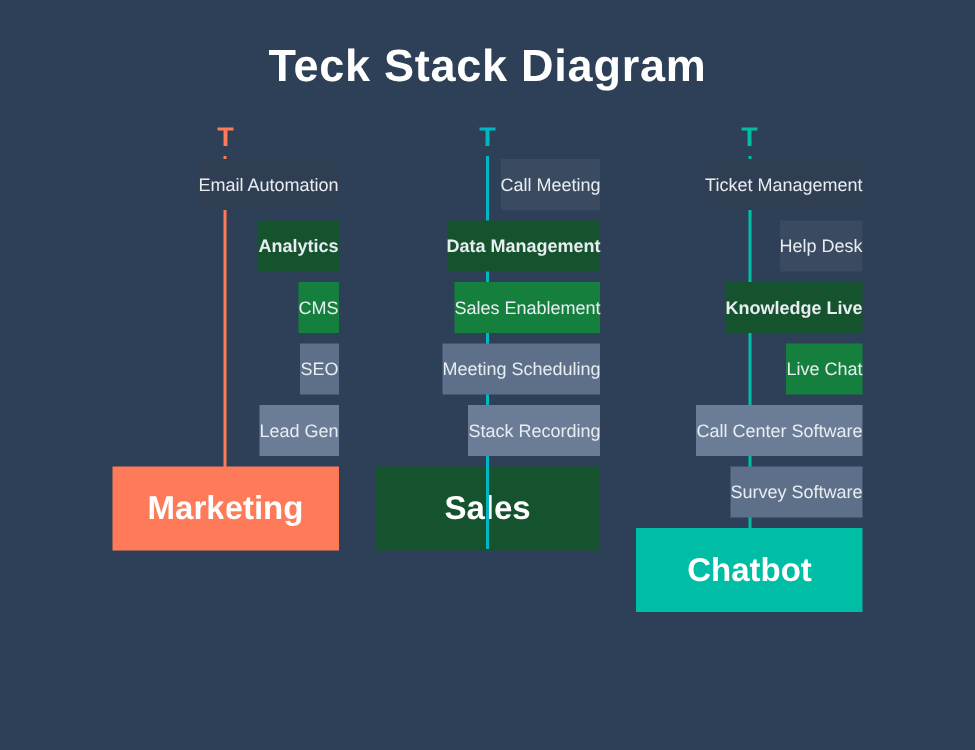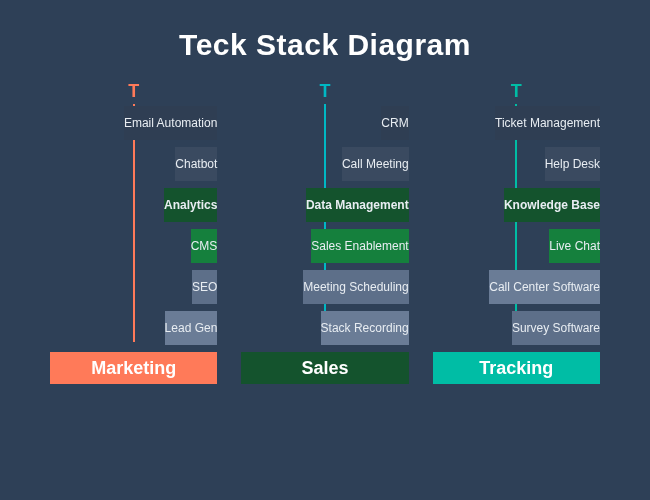--- a/index.html
+++ b/index.html
@@ -4,21 +4,21 @@
   <style>
     * { margin: 0; padding: 0; box-sizing: border-box; }
     body {
       width: 650px;
       height: 500px;
       background: #2e4057;
       font-family: -apple-system, BlinkMacSystemFont, 'Segoe UI', Helvetica, Arial, sans-serif;
       overflow: hidden;
     }
     .container {
-      padding: 28px 50px 30px;
+      padding: 28px 75px 30px;
       height: 100%;
     }
     .title {
       color: #ffffff;
       font-size: 30px;
       font-weight: 800;
       text-align: center;
       margin-bottom: 20px;
       letter-spacing: 0.5px;
     }
@@ -64,26 +64,26 @@
       font-weight: 500;
       color: #e8edf2;
     }
     .item-0 { background: #2f3e53; }
     .item-1 { background: #3a4a60; }
     .item-2 { background: #14532d; font-weight: bold; }
     .item-3 { background: #15803d; }
     .item-4 { background: #5d6f89; }
     .item-5 { background: #6a7c96; }
     .base {
-      height: 32px;
+      height: 56px;
       width: 100%;
       display: flex;
       align-items: center;
       justify-content: center;
-      font-size: 18px;
+      font-size: 22px;
       font-weight: 700;
       color: #ffffff;
       margin-top: 7px;
     }
     .col-0 .t-marker { color: #ff7a59; }
     .col-0 .line { background: #ff7a59; }
     .col-0 .base { background: #ff7a59; }
     .col-1 .t-marker { color: #00b8c4; }
     .col-1 .line { background: #00b8c4; }
     .col-1 .base { background: #14532d; }
@@ -96,51 +96,49 @@
 
 <div class="container">
   <h1 class="title">Teck Stack Diagram</h1>
   <div class="columns">
 
     <div class="col col-0">
       <div class="t-marker">T</div>
       <div class="line"></div>
       <div class="stack">
         <div class="item item-0">Email Automation</div>
-        <div class="item item-1">Chatbot</div>
         <div class="item item-2">Analytics</div>
         <div class="item item-3">CMS</div>
         <div class="item item-4">SEO</div>
         <div class="item item-5">Lead Gen</div>
       </div>
       <div class="base">Marketing</div>
     </div>
 
     <div class="col col-1">
       <div class="t-marker">T</div>
       <div class="line"></div>
       <div class="stack">
-        <div class="item item-0">CRM</div>
         <div class="item item-1">Call Meeting</div>
         <div class="item item-2">Data Management</div>
         <div class="item item-3">Sales Enablement</div>
         <div class="item item-4">Meeting Scheduling</div>
         <div class="item item-5">Stack Recording</div>
       </div>
       <div class="base">Sales</div>
     </div>
 
     <div class="col col-2">
       <div class="t-marker">T</div>
       <div class="line"></div>
       <div class="stack">
         <div class="item item-0">Ticket Management</div>
         <div class="item item-1">Help Desk</div>
-        <div class="item item-2">Knowledge Base</div>
+        <div class="item item-2">Knowledge Live</div>
         <div class="item item-3">Live Chat</div>
         <div class="item item-5">Call Center Software</div>
         <div class="item item-4">Survey Software</div>
       </div>
-      <div class="base">Tracking</div>
+      <div class="base">Chatbot</div>
     </div>
 
   </div>
 </div>
 
 </body></html>

